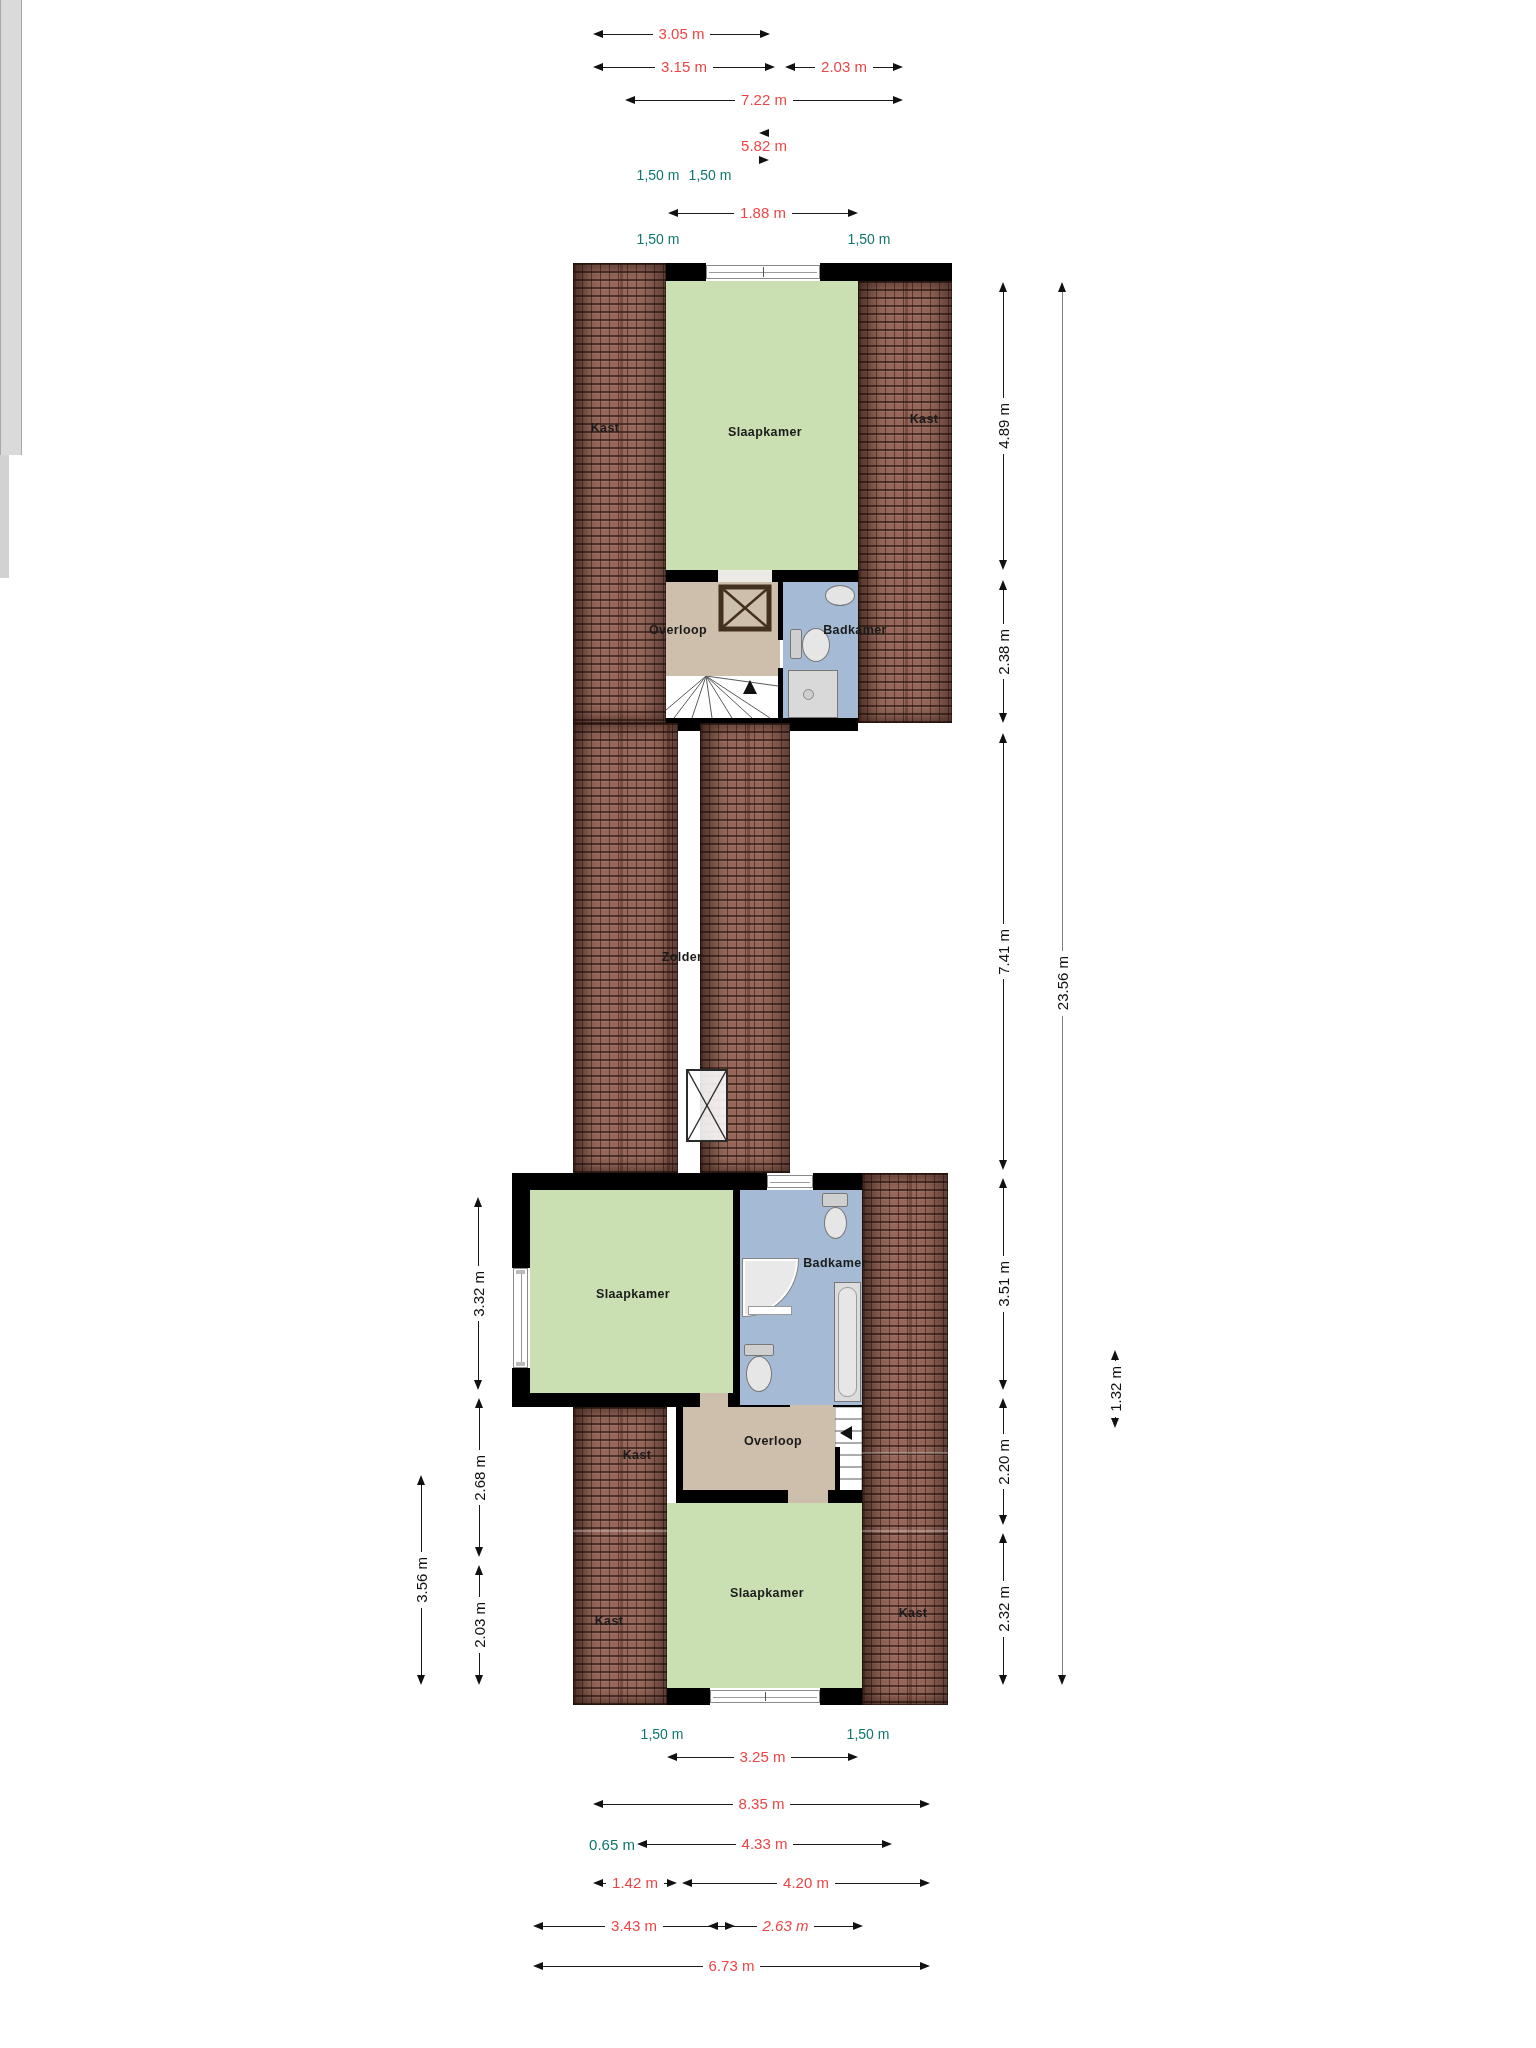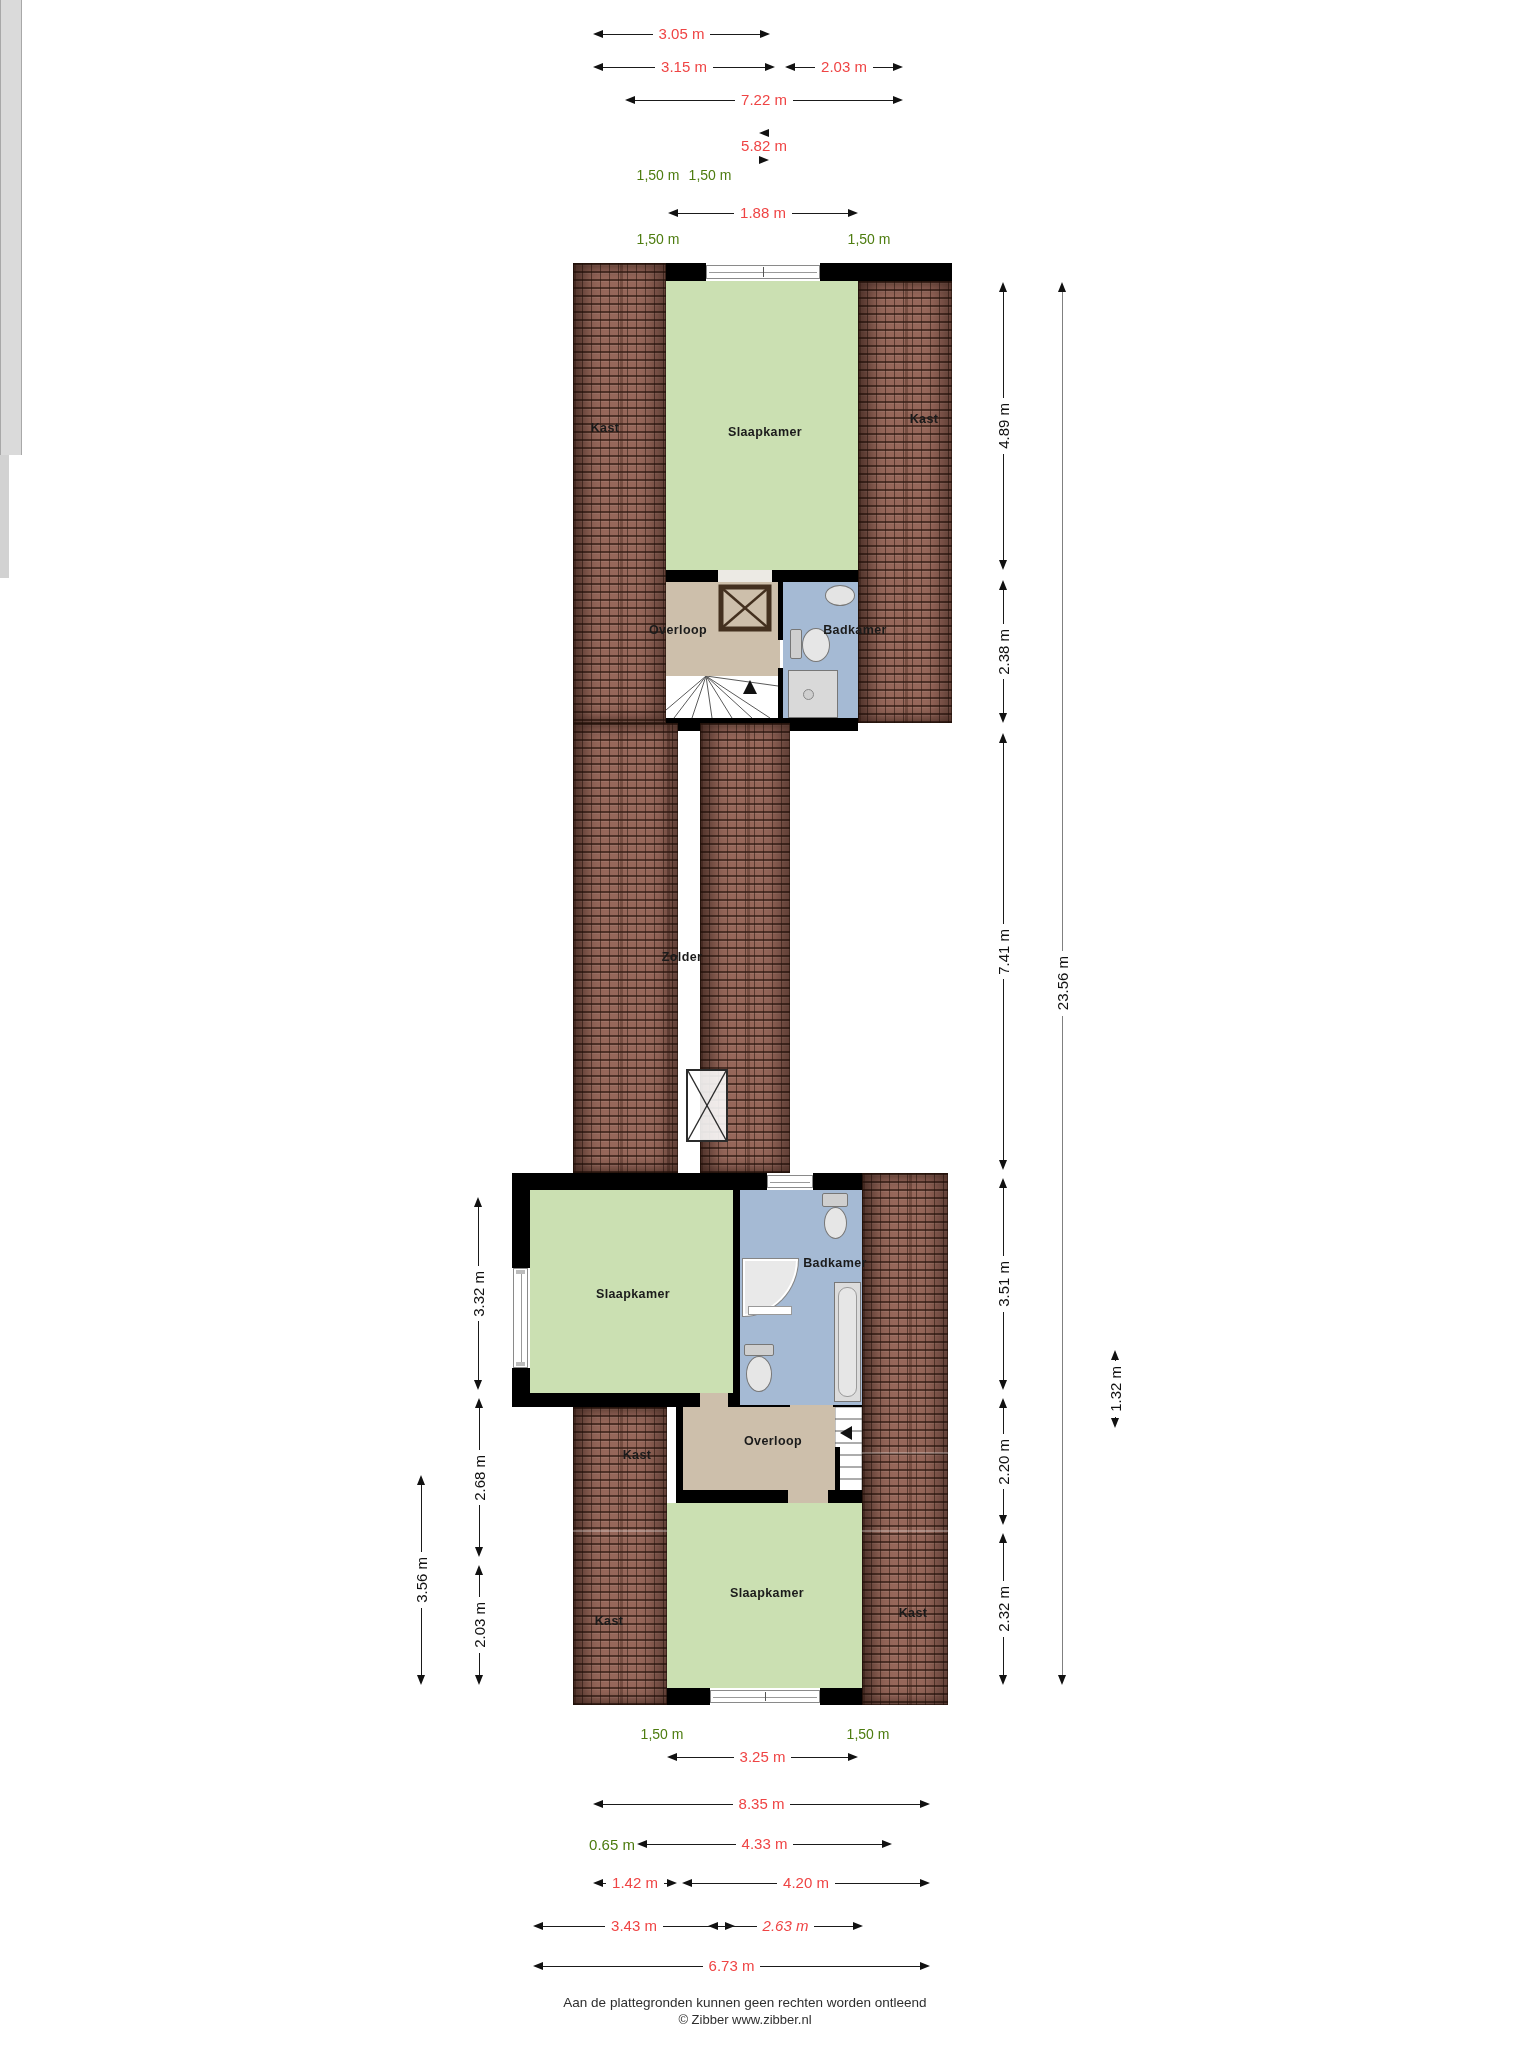--- a/index.html
+++ b/index.html
@@ -20,21 +20,21 @@
   .beige{background:#cdbfab;}
   .corridor{background:#dadada;border-left:1px solid #a8a8a8;border-right:1px solid #a8a8a8;box-sizing:border-box;}
   .gap-beige{position:absolute;background:#cdbfab;}
   .gap-light{position:absolute;background:#eceae4;}
   .win{position:absolute;background:#fff;border:1px solid #8a8a8a;box-sizing:border-box;}
   .win .bar{position:absolute;left:2px;right:2px;top:50%;height:1px;background:#9a9a9a;}
   .winv .bar{left:50%;top:2px;bottom:2px;width:1px;height:auto;background:#9a9a9a;}
   .tick{position:absolute;background:#555;}
   .lbl-room{position:absolute;transform:translate(-50%,-50%);font-size:12.5px;font-weight:600;
             color:#1b1b1b;letter-spacing:.4px;white-space:nowrap;}
-  .lbl-plain{position:absolute;transform:translateX(-50%);font-size:14px;color:#4d7c0f;white-space:nowrap;}
+  .lbl-plain{position:absolute;transform:translateX(-50%);font-size:14px;color:#0f766e;white-space:nowrap;}
   
   .dimh{position:absolute;display:flex;align-items:center;height:14px;}
   .dimh .ln{flex:1;height:0;border-top:1.4px solid #1a1a1a;}
   .dimh .lbl{padding:0 6px;font-size:15px;color:#ef4444;white-space:nowrap;transform:translateY(-1px);}
   .dimv{position:absolute;display:flex;flex-direction:column;align-items:center;width:14px;}
   .dimv .ln{flex:1;width:0;border-left:1.4px solid #1a1a1a;}
   .dimv .lbl{writing-mode:vertical-rl;transform:rotate(180deg);font-size:15px;color:#111;padding:5px 0;white-space:nowrap;}
   .dimv.gray .ln{border-left-color:#808080;}
   .ah{width:0;height:0;}
   .ah.l{border-top:4px solid transparent;border-bottom:4px solid transparent;border-right:10px solid #111;}
@@ -390,18 +390,14 @@
       <span class="ah r"></span>
     </div>
   <div class="dimh" style="left:533px;top:1959px;width:397px;">
     <span class="ah l"></span>
       <span class="ln"></span>
       <span class="lbl">6.73 m</span>
       <span class="ln"></span>
       <span class="ah r"></span>
     </div>
 
-  <div class="footer" style="top:1995px;">
-    <div class="f1">Aan de plattegronden kunnen geen rechten worden ontleend</div>
-    <div class="f2">© Zibber www.zibber.nl</div>
-  </div>
 
 </div>
 
 </body></html>

